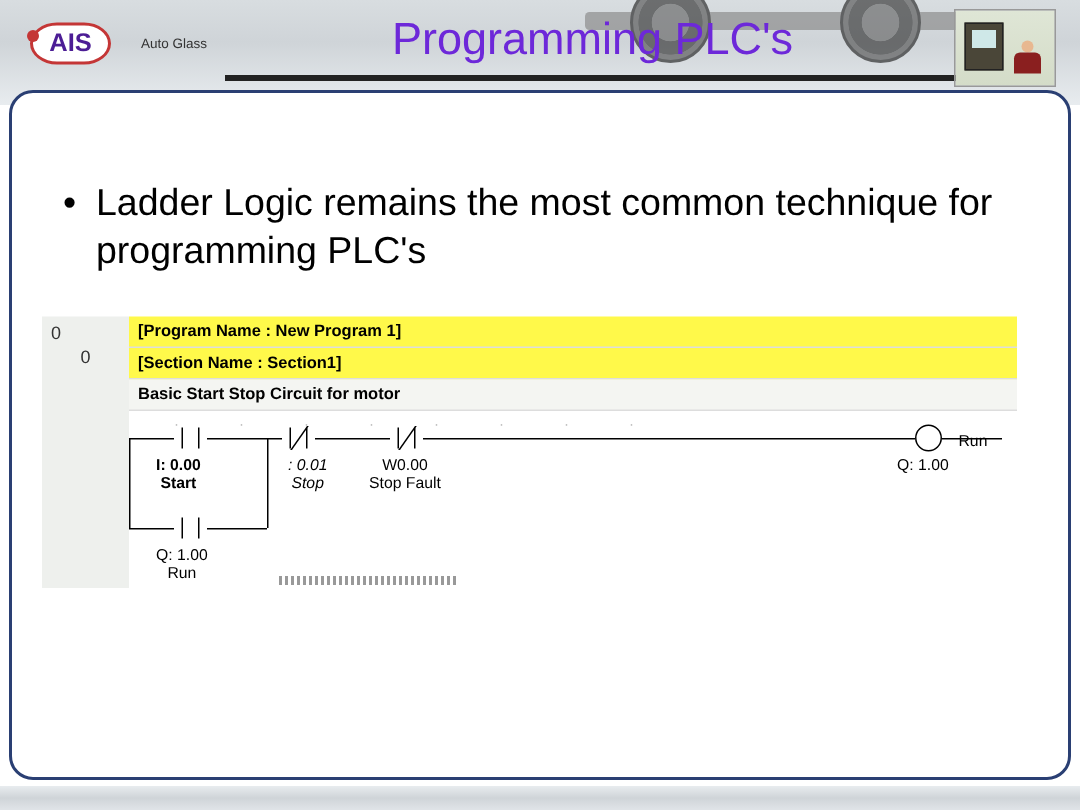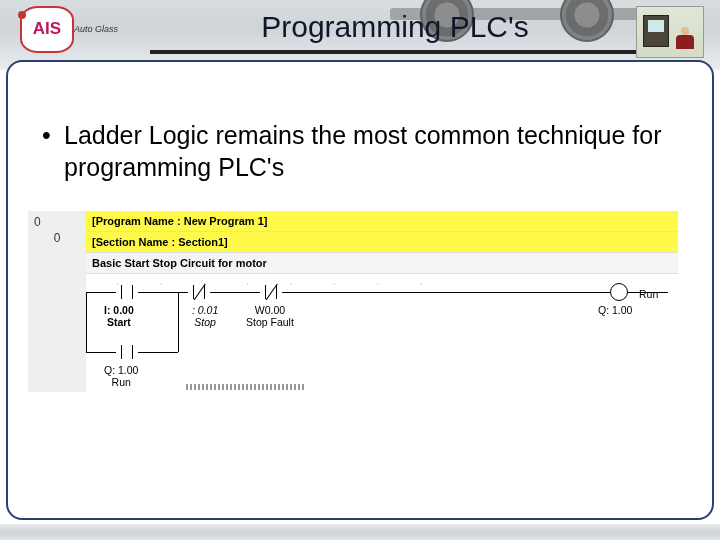--- a/index.html
+++ b/index.html
@@ -32,40 +32,40 @@
   .chassis-bar { position:absolute; left:10px; top:38px; width:250px; height:12px;
     background:#888; border-radius:3px; }
   .title-bar {
     position: absolute; top: 8px; left: 150px; right: 80px;
     z-index: 5;
     border-bottom: 4px solid #222;
     padding: 2px 10px 6px;
     text-align: center;
   }
   .title-bar h1 {
-    font-size: 30px; font-weight: 400; color: #0f172a;
+    font-size: 30px; font-weight: 400; color: #6d28d9;
     font-family: Arial, sans-serif;
   }
   .logo {
     position: absolute; top: 14px; left: 20px; width: 118px; height: 30px;
     z-index: 6; display: flex; align-items: center;
   }
   .logo-badge {
-    width: 54px; height: 47px; background: #fff;
+    width: 54px; height: 28px; background: #fff;
     border: 2px solid #c43636; border-radius: 18px / 14px;
     display:flex; align-items:center; justify-content:center;
-    font-size: 17px; font-weight: 700; color: #be185d;
+    font-size: 17px; font-weight: 700; color: #4c1d95;
     font-family: Arial, sans-serif;
     position: relative;
   }
   .logo-badge::before {
     content:""; position:absolute; left:-4px; top:3px; width:8px; height:8px;
     background:#c43636; border-radius:50%;
   }
-  .logo-text { font-size: 9px; color:#333; margin-left: 0; font-weight:400;font-style:italic; }
+  .logo-text { font-size: 9px; color:#333; margin-left: 20px; font-weight:400; }
   .thumb {
     position: absolute; top: 6px; right: 16px; width: 68px; height: 52px;
     z-index: 6; border:1px solid #999;
     background: linear-gradient(180deg,#dfe6d6 0%,#d4dcc8 100%);
     overflow:hidden;
   }
   .thumb .machine {
     position:absolute; left:6px; top:8px; width:26px; height:32px;
     background:#4a4638; border:1px solid #222;
   }

